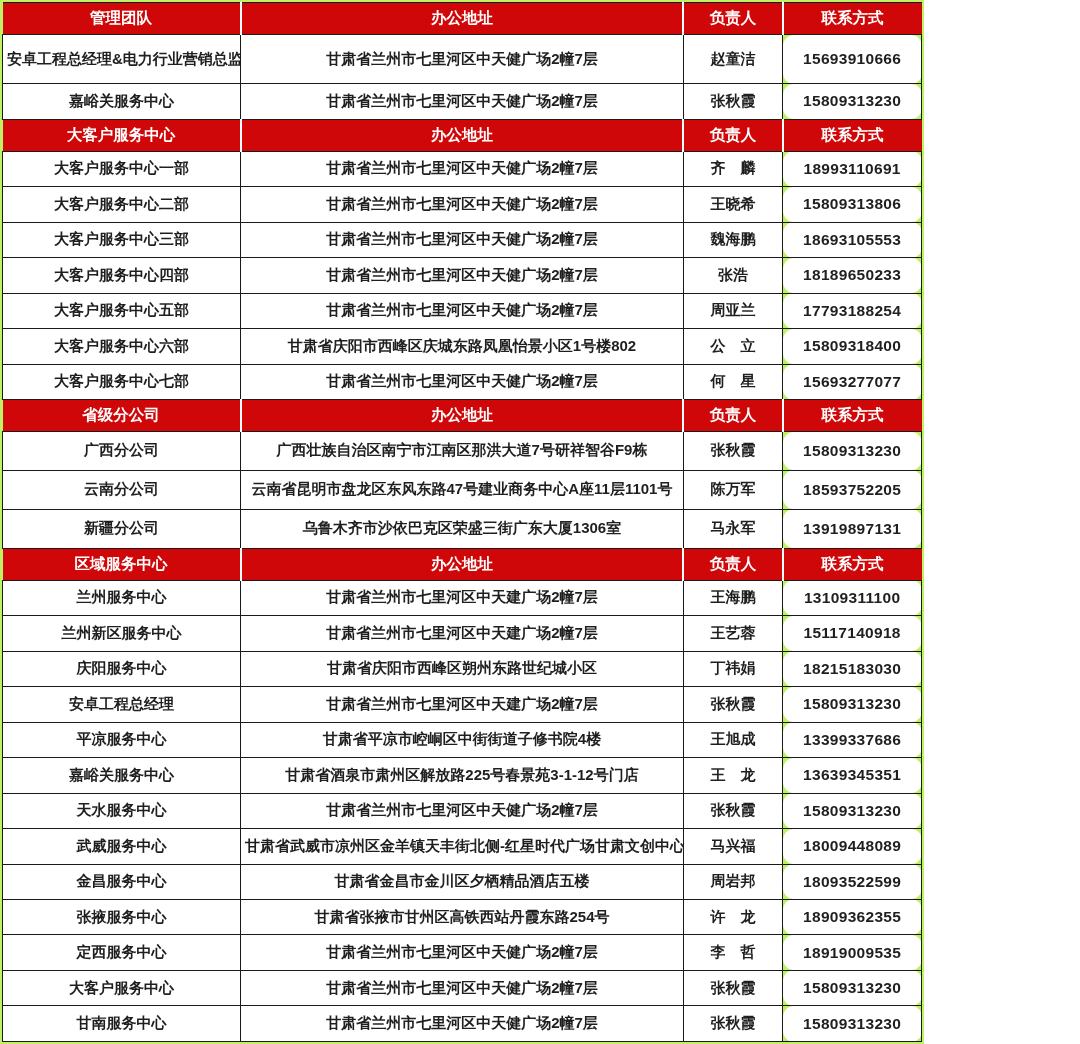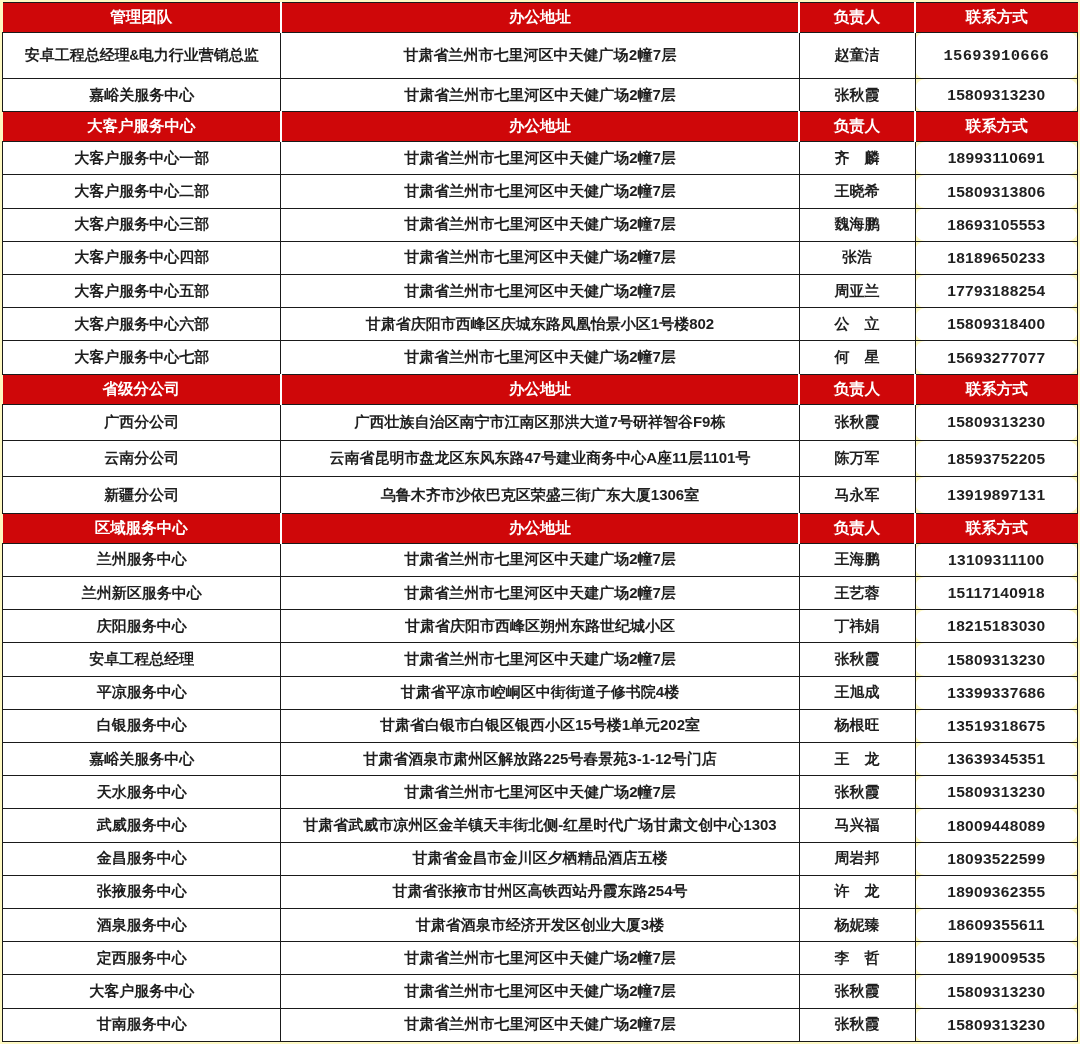--- a/index.html
+++ b/index.html
@@ -1,18 +1,18 @@
 <!DOCTYPE html>
 <html style="--header-bg: #cf0709;"><head>
 <meta charset="utf-8">
 <style>
   html,body{margin:0;padding:0;background:#ffffff;}
   .page{
-    width:1080px;height:1044px;box-sizing:border-box;
-    padding:2px;background:#fef9c3;
+    width:924px;height:1044px;box-sizing:border-box;
+    padding:2px;background:#bef264;
     font-family:"Liberation Sans","DejaVu Sans",sans-serif;
   }
   table.contact-table{
     width:100%;height:1040px;border-collapse:collapse;table-layout:fixed;
   }
   td,th{
     box-sizing:border-box;overflow:hidden;white-space:nowrap;
     text-align:center;vertical-align:middle;padding:1px 4px;
   }
   
@@ -32,21 +32,21 @@
     font-size:15.5px;
     border-top:1px solid #1a1a1a;
     border-bottom:1px solid #1a1a1a;
     border-left:2px solid #ffffff;
     border-right:2px solid #ffffff;
   }
   tr.header-row th:first-child{border-left:none;}
   tr.header-row th:last-child{border-right:none;}
   tr.header-row{height:28px;}
   tr.data-row{height:31px;}
-  tr.data-row.tall{height:43px;font-family:Liberation Mono, monospace;}
+  tr.data-row.tall{height:43px;}
   tr.data-row.roomy{height:34px;}
 </style>
 </head>
 <body>
 
 <div class="page">
   <table class="contact-table">
     <colgroup>
       <col style="width:25.9%">
       <col style="width:48.2%">
@@ -174,26 +174,20 @@
           <td class="person-cell">张秋霞</td>
           <td class="phone-cell">15809313230</td>
         </tr>
         <tr class="data-row">
           <td class="org-name-cell">平凉服务中心</td>
           <td class="address-cell">甘肃省平凉市崆峒区中街街道子修书院4楼</td>
           <td class="person-cell">王旭成</td>
           <td class="phone-cell">13399337686</td>
         </tr>
         <tr class="data-row">
-          <td class="org-name-cell">白银服务中心</td>
-          <td class="address-cell">甘肃省白银市白银区银西小区15号楼1单元202室</td>
-          <td class="person-cell">杨根旺</td>
-          <td class="phone-cell">13519318675</td>
-        </tr>
-        <tr class="data-row">
           <td class="org-name-cell">嘉峪关服务中心</td>
           <td class="address-cell">甘肃省酒泉市肃州区解放路225号春景苑3-1-12号门店</td>
           <td class="person-cell">王　龙</td>
           <td class="phone-cell">13639345351</td>
         </tr>
         <tr class="data-row">
           <td class="org-name-cell">天水服务中心</td>
           <td class="address-cell">甘肃省兰州市七里河区中天健广场2幢7层</td>
           <td class="person-cell">张秋霞</td>
           <td class="phone-cell">15809313230</td>
@@ -208,26 +202,20 @@
           <td class="org-name-cell">金昌服务中心</td>
           <td class="address-cell">甘肃省金昌市金川区夕栖精品酒店五楼</td>
           <td class="person-cell">周岩邦</td>
           <td class="phone-cell">18093522599</td>
         </tr>
         <tr class="data-row">
           <td class="org-name-cell">张掖服务中心</td>
           <td class="address-cell">甘肃省张掖市甘州区高铁西站丹霞东路254号</td>
           <td class="person-cell">许　龙</td>
           <td class="phone-cell">18909362355</td>
-        </tr>
-        <tr class="data-row">
-          <td class="org-name-cell">酒泉服务中心</td>
-          <td class="address-cell">甘肃省酒泉市经济开发区创业大厦3楼</td>
-          <td class="person-cell">杨妮臻</td>
-          <td class="phone-cell">18609355611</td>
         </tr>
         <tr class="data-row">
           <td class="org-name-cell">定西服务中心</td>
           <td class="address-cell">甘肃省兰州市七里河区中天健广场2幢7层</td>
           <td class="person-cell">李　哲</td>
           <td class="phone-cell">18919009535</td>
         </tr>
         <tr class="data-row">
           <td class="org-name-cell">大客户服务中心</td>
           <td class="address-cell">甘肃省兰州市七里河区中天健广场2幢7层</td>

